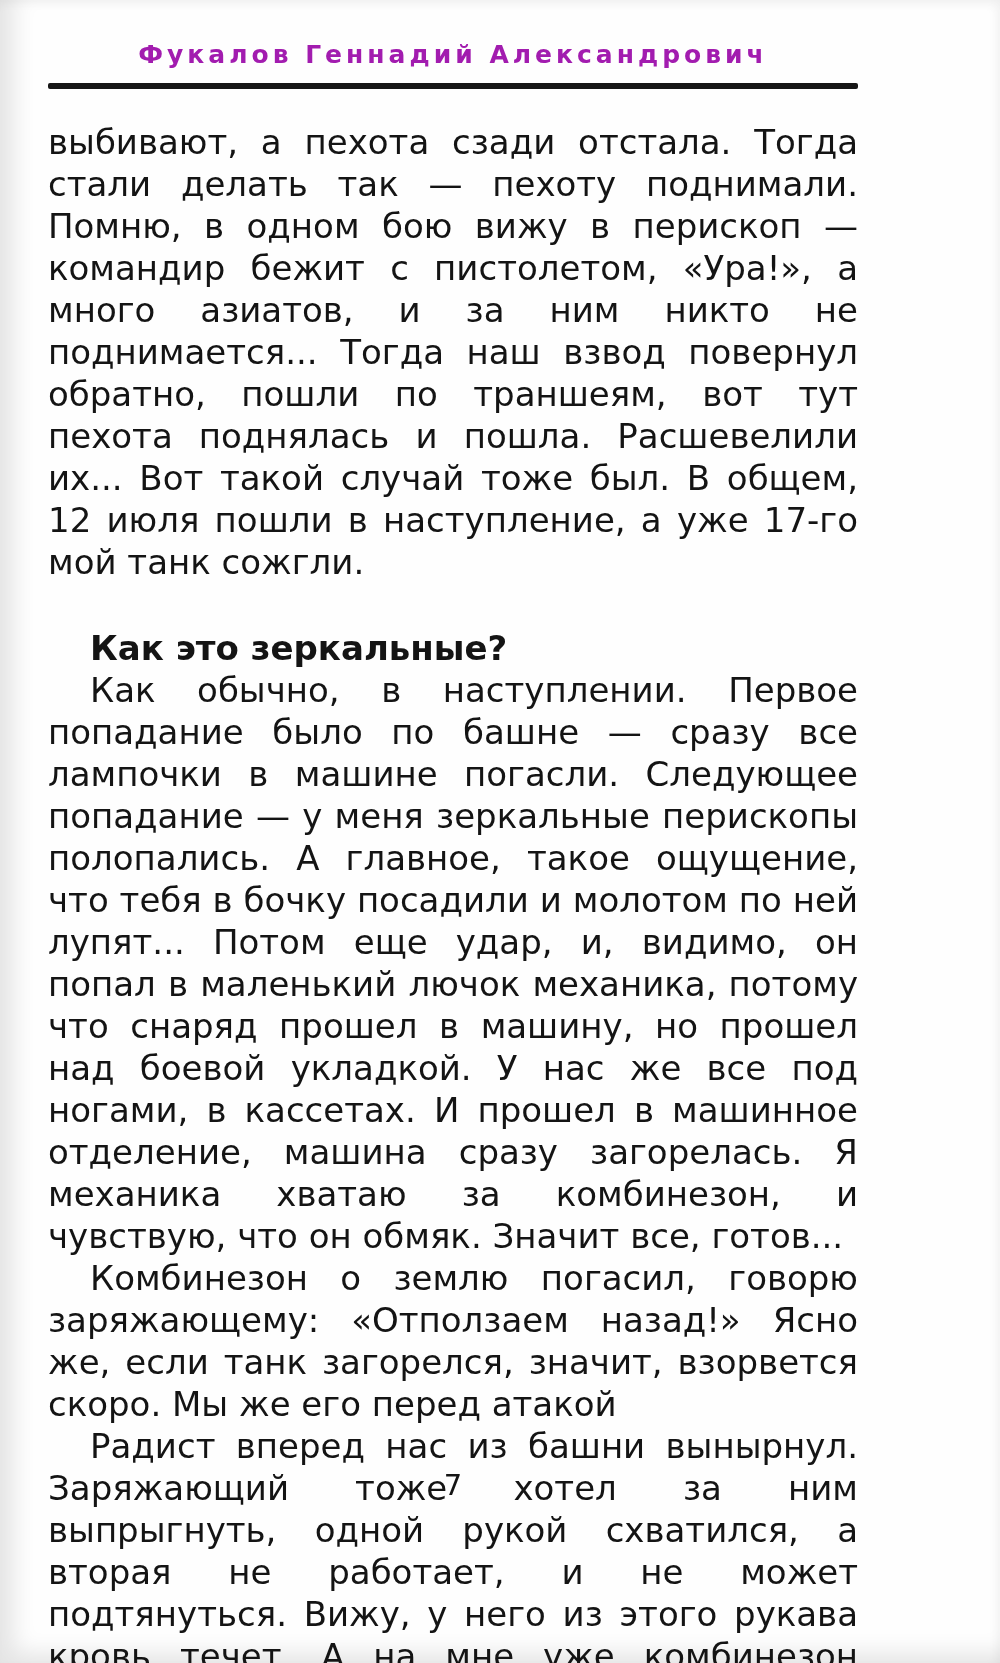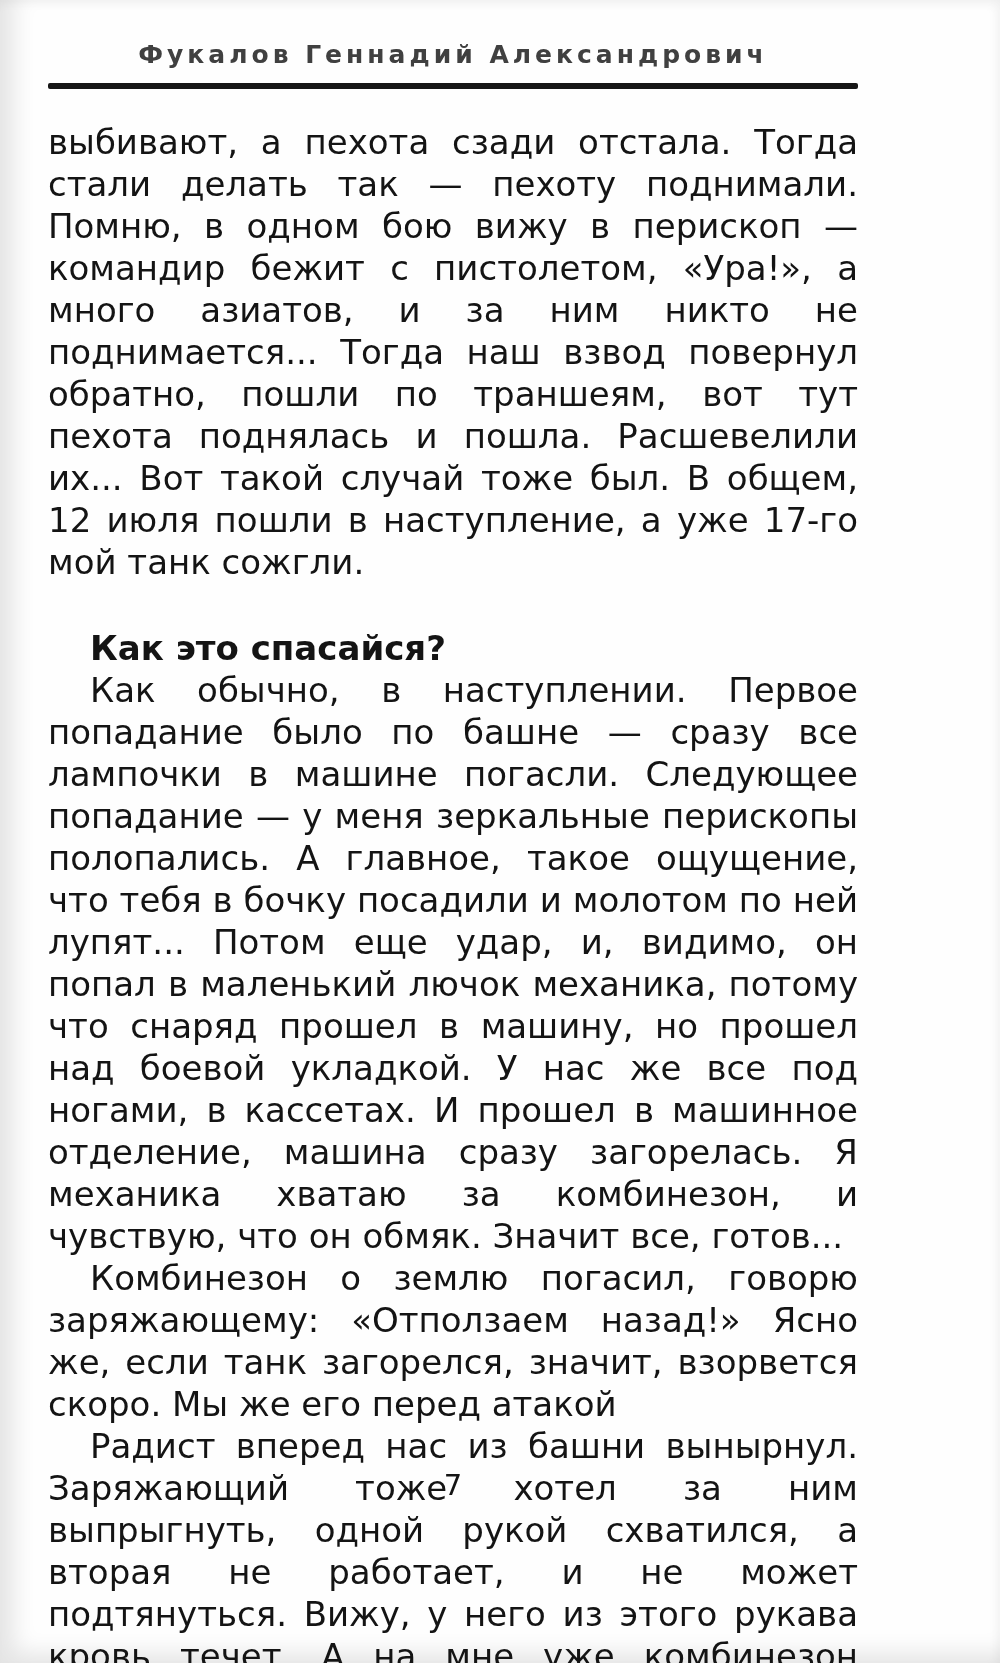--- a/index.html
+++ b/index.html
@@ -20,21 +20,21 @@
     color: #141414;
     overflow: hidden;
   }
   .page-header {
     text-align: center;
   }
   .author {
     font-size: 25px;
     font-weight: bold;
     letter-spacing: 4px;
-    color: #404040;
+    color: #a21caf;
     white-space: nowrap;
   }
   .rule {
     margin-top: 14px;
     height: 6px;
     background: #161616;
     border-radius: 2px;
   }
   .text-block {
     margin-top: 32px;
@@ -73,21 +73,21 @@
 
 <div class="page">
 
   <header class="page-header">
     <div class="author">Фукалов Геннадий Александрович</div>
     <div class="rule"></div>
   </header>
 
   <main class="text-block">
     <p class="noindent">выбивают, а пехота сзади отстала. Тогда стали делать так — пехоту поднимали. Помню, в одном бою вижу в перископ — командир бежит с пистолетом, «Ура!», а много азиатов, и за ним никто не поднимается... Тогда наш взвод повернул обратно, пошли по траншеям, вот тут пехота поднялась и пошла. Расшевелили их... Вот такой случай тоже был. В общем, 12 июля пошли в наступление, а уже 17-го мой танк сожгли.</p>
-    <p class="question">Как это спасайся?</p>
+    <p class="question">Как это зеркальные?</p>
     <p>Как обычно, в наступлении. Первое попадание было по башне — сразу все лампочки в машине погасли. Следующее попадание — у меня зеркальные перископы полопались. А главное, такое ощущение, что тебя в бочку посадили и молотом по ней лупят... Потом еще удар, и, видимо, он попал в маленький лючок механика, потому что снаряд прошел в машину, но прошел над боевой укладкой. У нас же все под ногами, в кассетах. И прошел в машинное отделение, машина сразу загорелась. Я механика хватаю за комбинезон, и чувствую, что он обмяк. Значит все, готов...</p>
     <p>Комбинезон о землю погасил, говорю заряжающему: «Отползаем назад!» Ясно же, если танк загорелся, значит, взорвется скоро. Мы же его перед атакой</p>
     <p>Радист вперед нас из башни вынырнул. Заряжающий тоже хотел за ним выпрыгнуть, одной рукой схватился, а вторая не работает, и не может подтянуться. Вижу, у него из этого рукава кровь течет. А на мне уже комбинезон загорелся, так я его, как вытолкнул и сам выпрыгнул. А третий и не знаю куда делся. Там же как, спасайся, кто как может...</p>
   </main>
 
   <footer class="page-footer">
     <div class="pagenum">7</div>
   </footer>
 
 </div>

